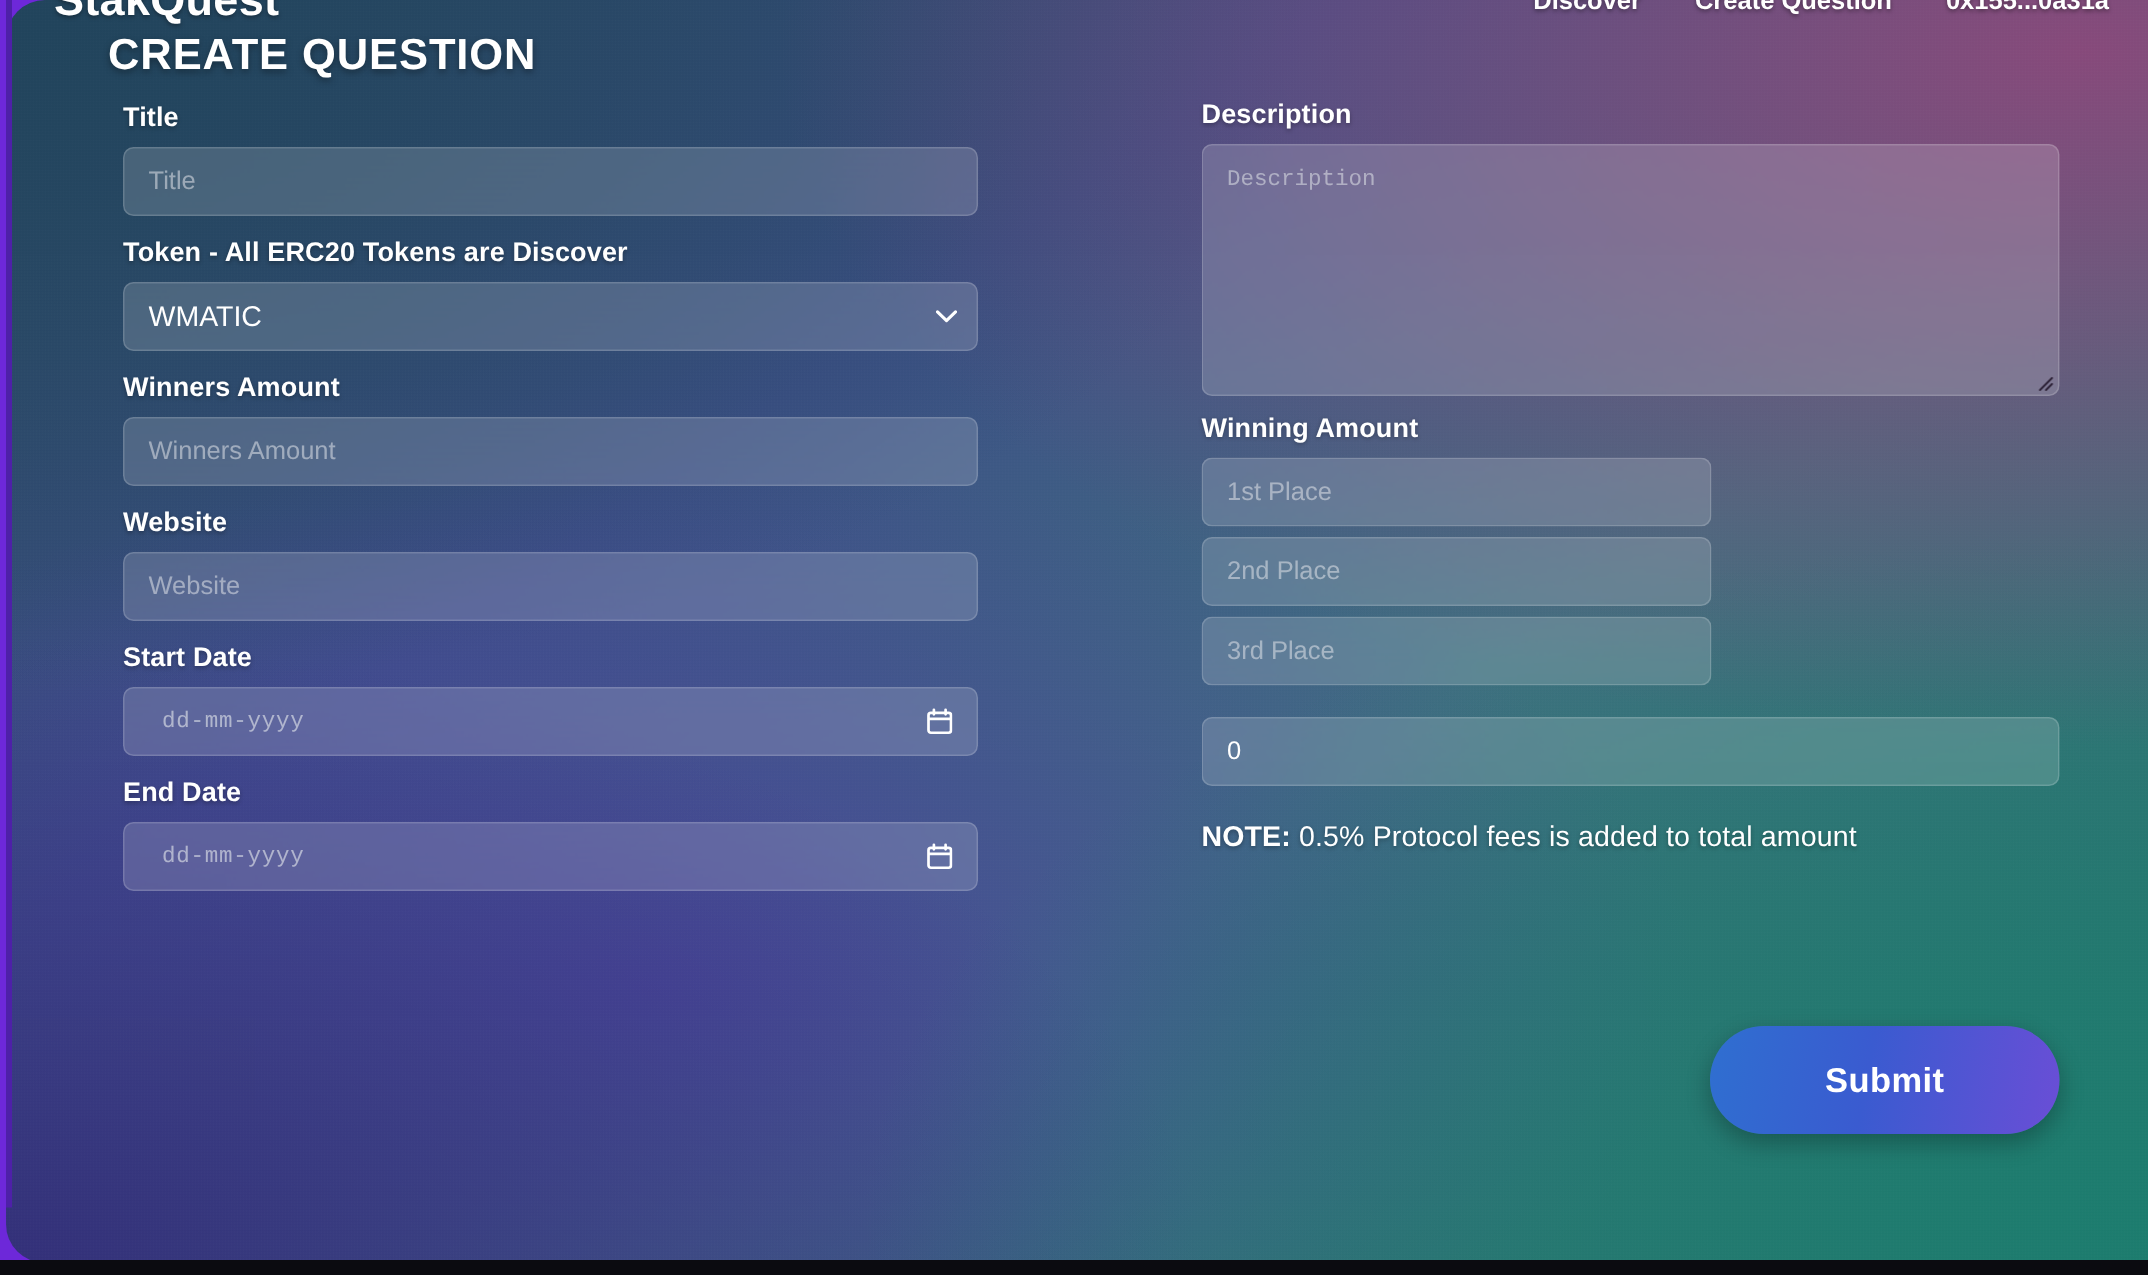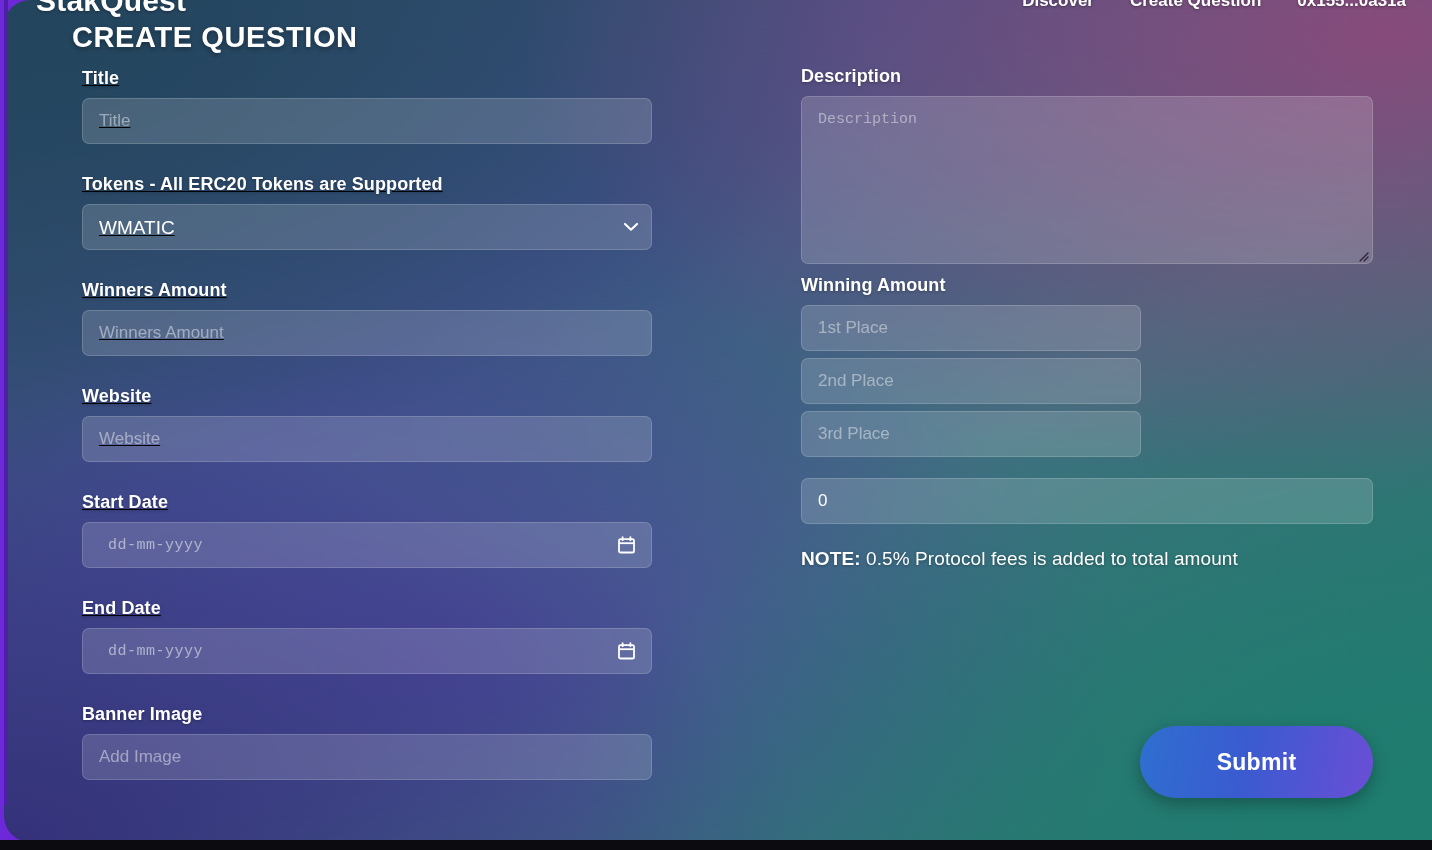--- a/index.html
+++ b/index.html
@@ -140,21 +140,21 @@
     color: #ffffff;
     font-family: "Liberation Sans", sans-serif;
     font-size: 17px;
     padding: 0 16px;
     outline: none;
     backdrop-filter: blur(1px);
   }
   .ctl::placeholder { color: rgba(225,228,233,0.55); }
 
   
-  .gap-lg { margin-bottom: 30px; text-decoration: underline; }
+  .gap-lg { margin-bottom: 14px; }
   .gap-md { margin-bottom: 11px; }
 
   
   select.ctl {
     appearance: none;
     -webkit-appearance: none;
     font-size: 19px;
     padding-right: 38px;
     cursor: pointer;
   }
@@ -227,21 +227,21 @@
     color: #ffffff;
     text-shadow: 0 1px 3px rgba(0,0,0,.3);
     letter-spacing: .1px;
   }
   .note b { font-weight: 700; }
 
   
   .submit-row {
     position: absolute;
     left: 797px;
-    top: 726px;
+    top: 684px;
     width: 572px;
     display: flex;
     justify-content: flex-end;
     z-index: 4;
   }
   .submit-btn {
     width: 233px;
     height: 72px;
     border: none;
     border-radius: 38px;
@@ -286,21 +286,21 @@
     <div class="form-cols">
 
       <div class="col-left">
 
         <div class="field gap-lg">
           <label class="flabel">Title</label>
           <input class="ctl" type="text" placeholder="Title" style="">
         </div>
 
         <div class="field gap-lg">
-          <label class="flabel">Tokens - All ERC20 Tokens are Supported</label>
+          <label class="flabel">Token - All ERC20 Tokens are Discover</label>
           <div class="select-wrap">
             <select class="ctl">
               <option>WMATIC</option>
             </select>
             <span class="chev">
               <svg width="14" height="9" viewBox="0 0 14 9" aria-hidden="true">
                 <path d="M1 1.4 L7 7.2 L13 1.4" fill="none" stroke="#ffffff" stroke-width="2.1" stroke-linecap="round" stroke-linejoin="round"></path>
               </svg>
             </span>
           </div>
@@ -339,24 +339,20 @@
             <span class="cal-ico">
               <svg width="17" height="18" viewBox="0 0 17 18" aria-hidden="true">
                 <rect x="1" y="3.2" width="15" height="13.3" rx="1.6" fill="none" stroke="#ffffff" stroke-width="1.8"></rect>
                 <path d="M1 7.2 H16" stroke="#ffffff" stroke-width="1.8"></path>
                 <path d="M4.6 1.2 V4.2 M12.4 1.2 V4.2" stroke="#ffffff" stroke-width="1.8" stroke-linecap="round"></path>
               </svg>
             </span>
           </div>
         </div>
 
-        <div class="field">
-          <label class="flabel">Banner Image</label>
-          <input class="ctl" type="text" placeholder="Add Image" style="">
-        </div>
 
       </div>
 
       <div class="col-right">
 
         <div class="field gap-md">
           <label class="flabel">Description</label>
           <div class="ta-wrap">
             <textarea class="ctl" placeholder="Description" style=""></textarea>
             <span class="ta-grip">

